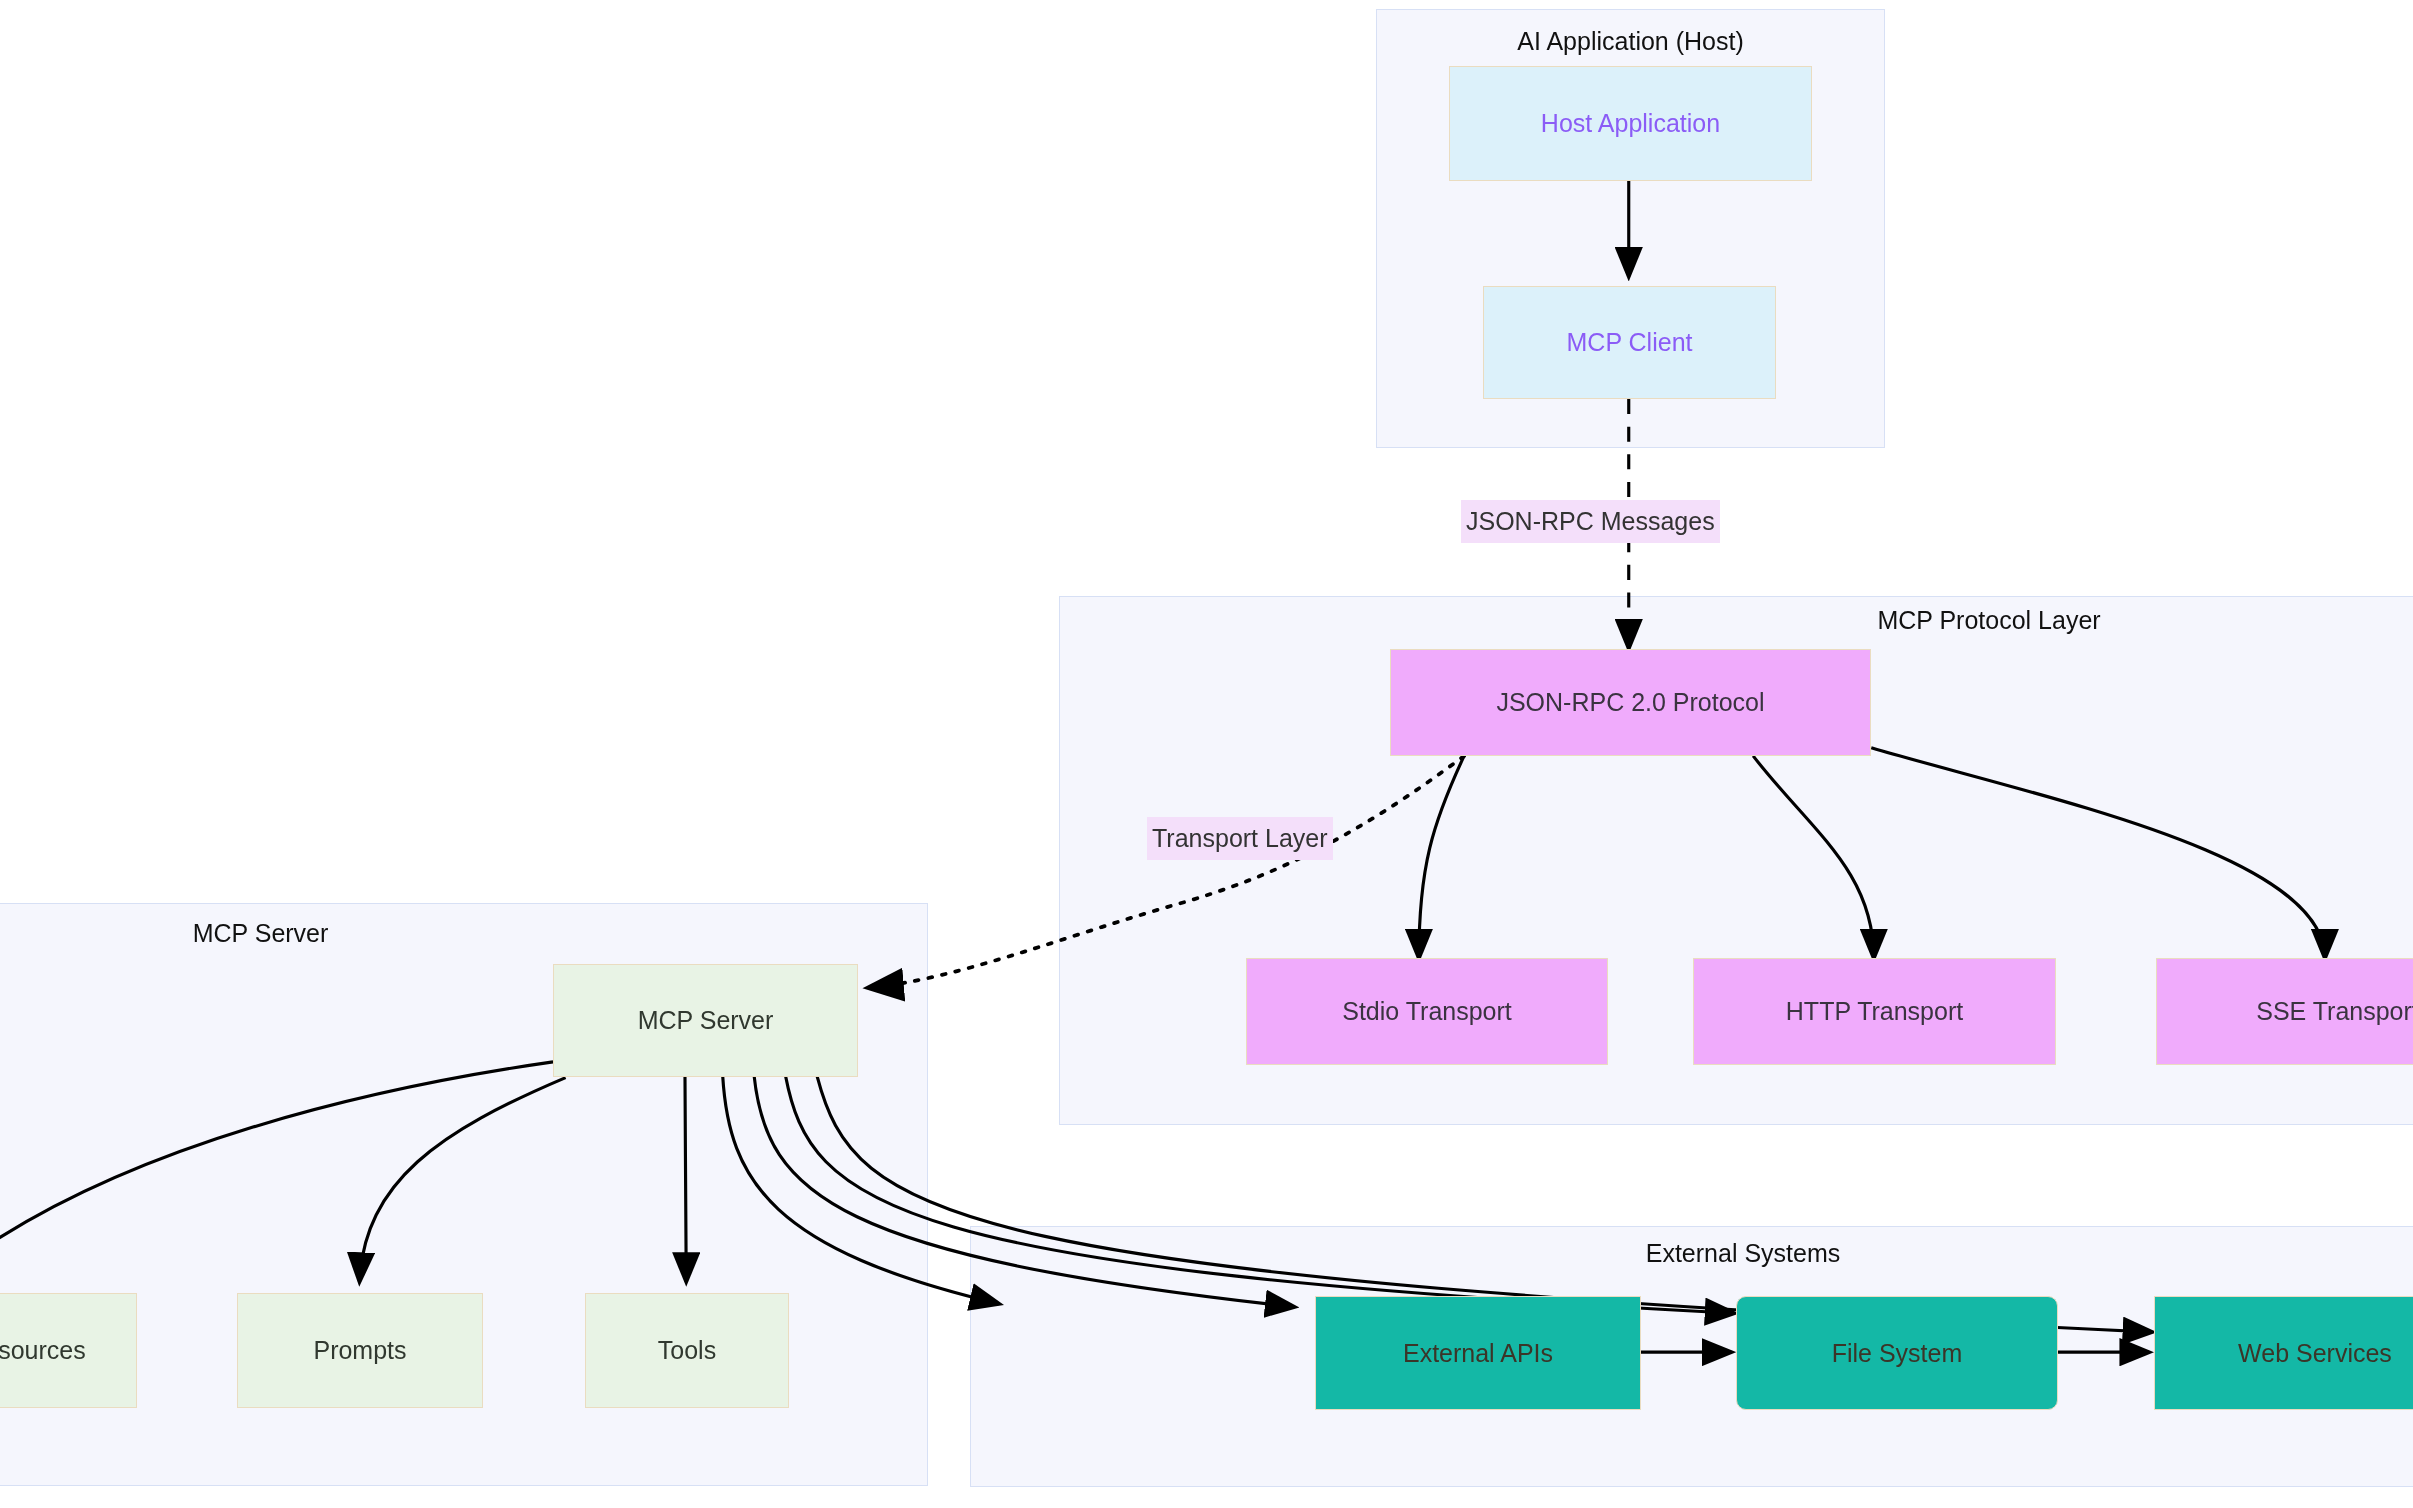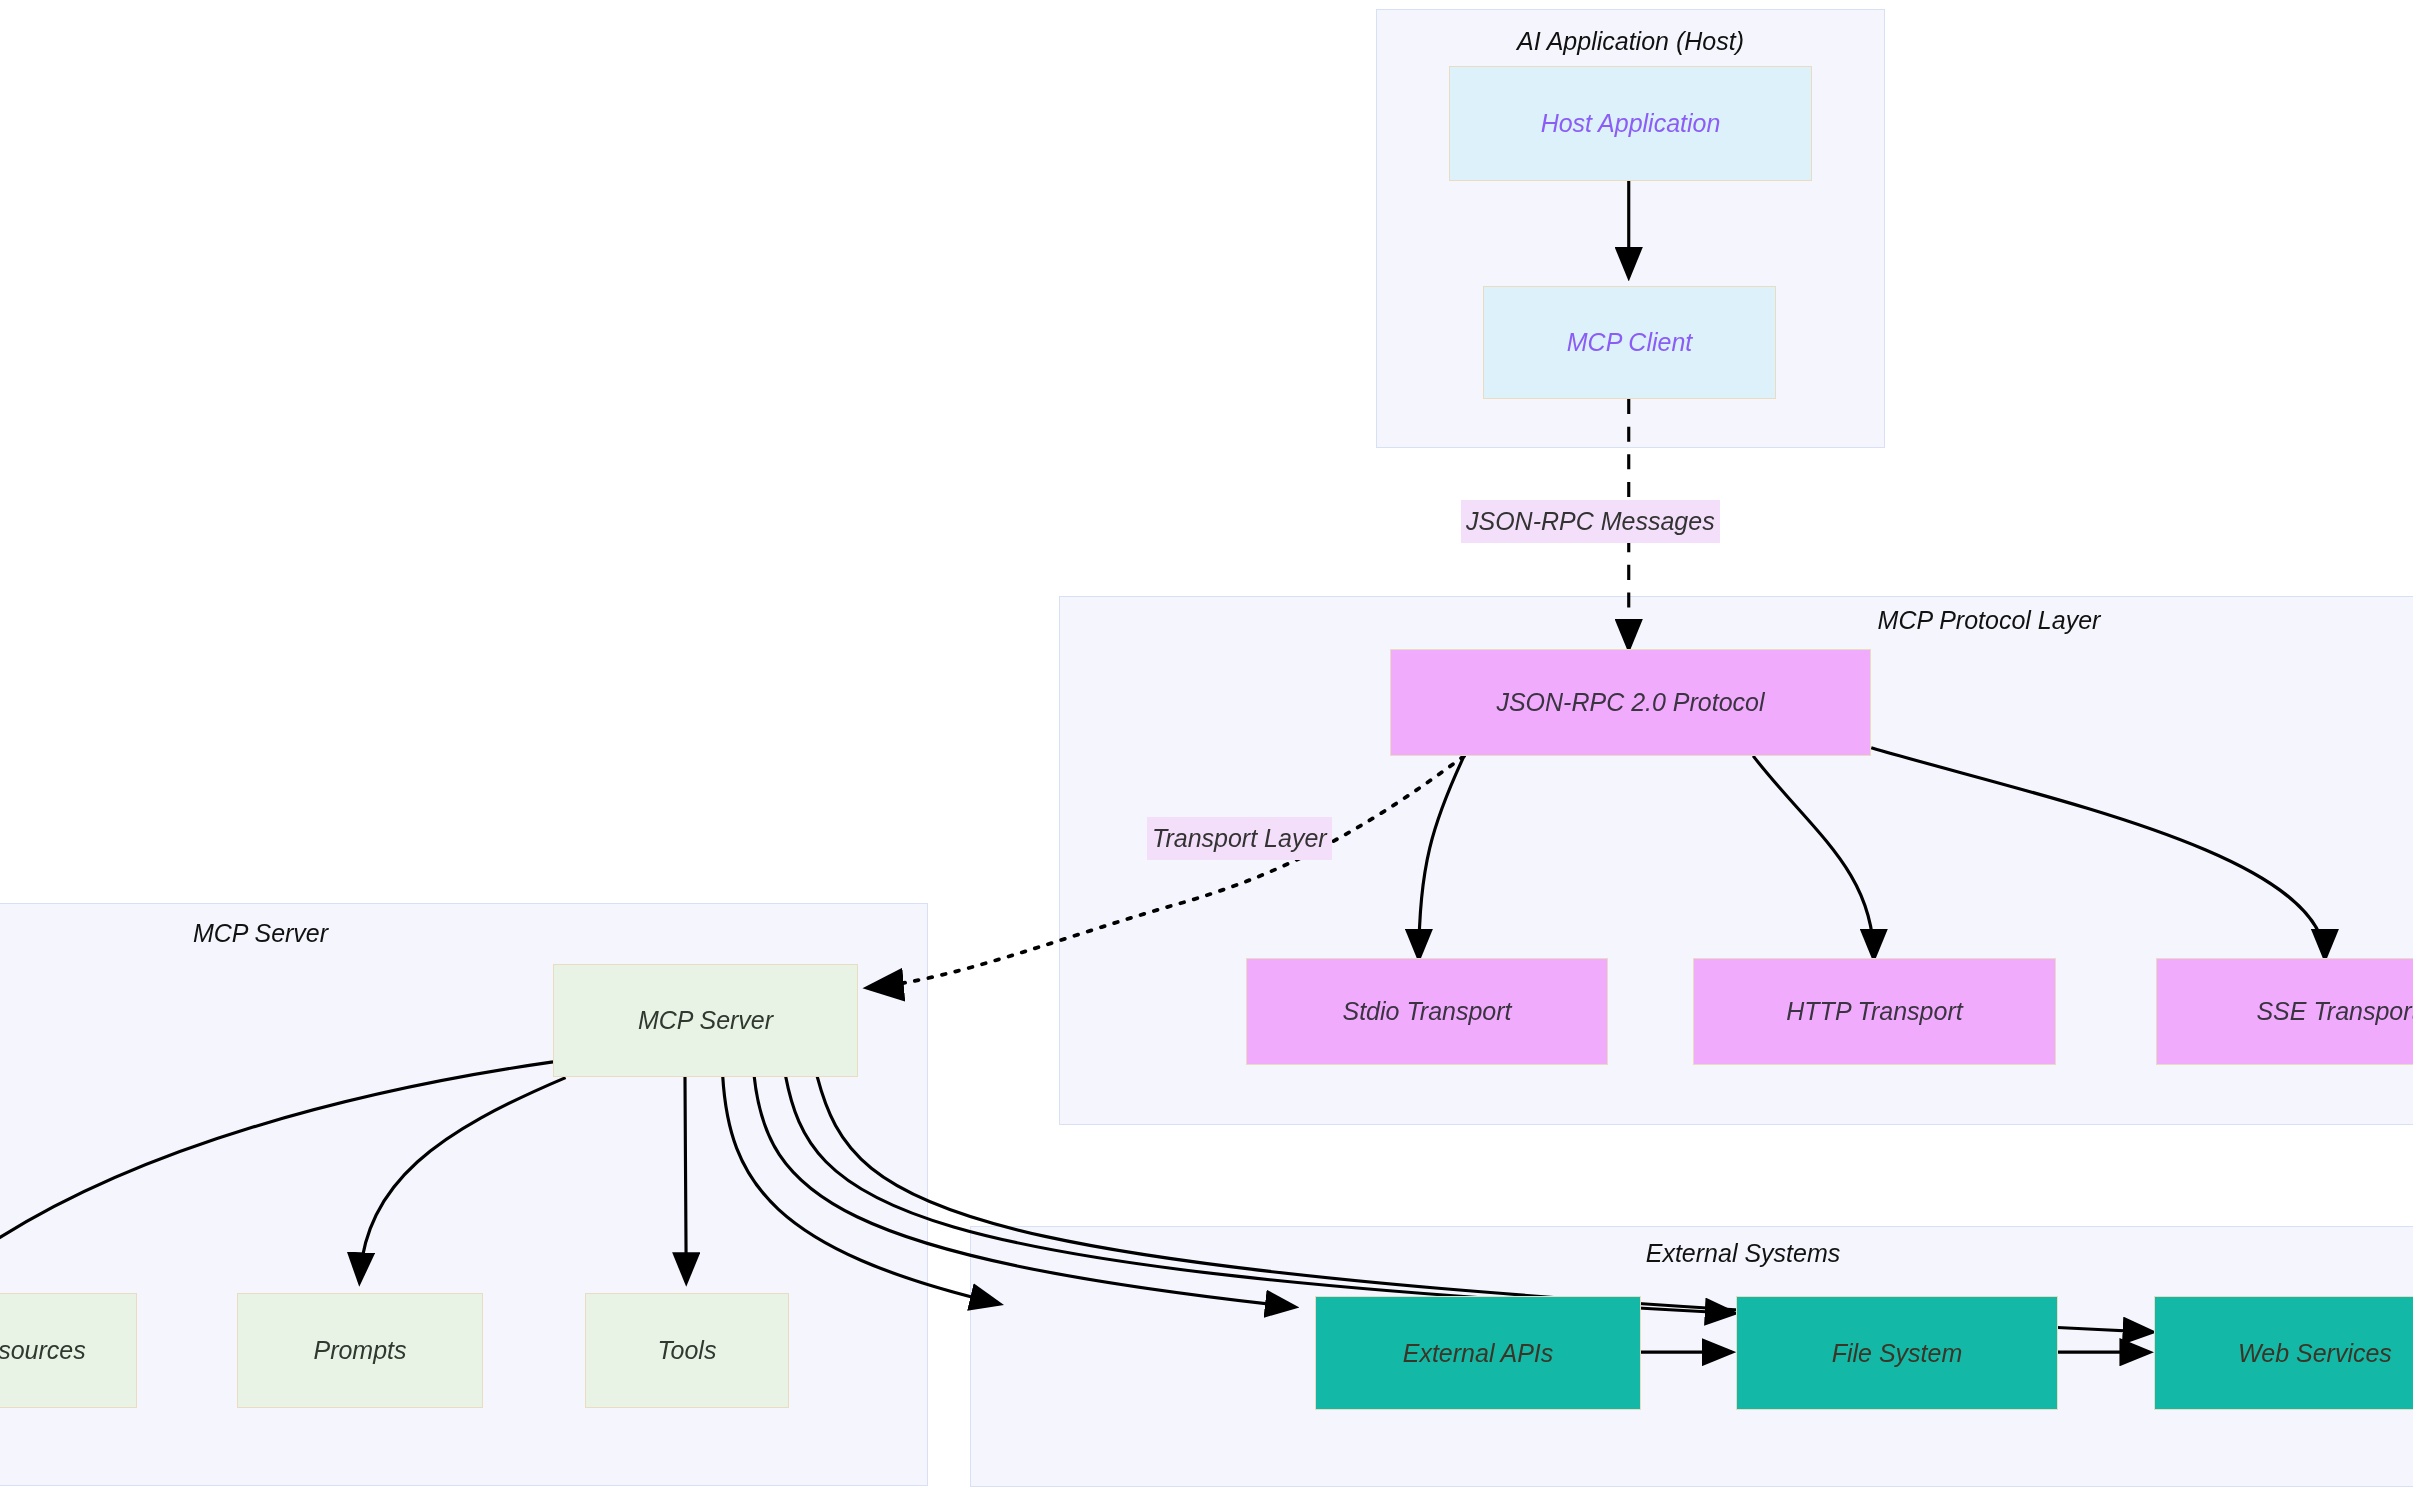--- a/index.html
+++ b/index.html
@@ -1,18 +1,18 @@
 <!DOCTYPE html>
 <html style="font-size:10px"><head>
 <meta charset="utf-8">
 <style>
   html,body{margin:0;padding:0;background:#ffffff;}
   body{width:2413px;height:1508px;position:relative;overflow:hidden;
        font-family:"Liberation Sans","DejaVu Sans",sans-serif;}
-  #stage{position:absolute;left:0;top:0;width:2413px;height:1200px;font-style:italic;}
+  #stage{position:absolute;left:0;top:0;width:2413px;height:1200px;}
   svg#wires{position:absolute;left:0;top:0;width:2413px;height:1508px;overflow:visible;}
 
   .cluster{position:absolute;background:#f5f6fd;border:1.3px solid #d7e0f5;box-sizing:border-box;}
   .cluster-title{position:absolute;color:#111111;font-size:25px;white-space:nowrap;
                  text-align:center;line-height:1;}
 
   .node{position:absolute;box-sizing:border-box;border:1.9px solid #eadcc0;
         display:flex;align-items:center;justify-content:center;
         color:#2e3b33;font-size:25px;white-space:nowrap;text-align:center;}
   .n-blue{background:#dcf1fa;color:#8b5cf6;}
@@ -110,21 +110,21 @@
 
   <div class="node n-green" style="left:-85px;top:1293px;width:222px;height:115px;">Resources</div>
 
   <div class="node n-green" style="left:237px;top:1293px;width:246px;height:115px;">Prompts</div>
 
   <div class="node n-green" style="left:585px;top:1293px;width:204px;height:115px;">Tools</div>
 
 
   <div class="node n-orange" style="left:1315px;top:1296px;width:326px;height:114px;">External APIs</div>
 
-  <div class="node n-orange" style="left:1736px;top:1296px;width:322px;height:114px;">File System</div>
+  <div class="node n-orange" style="left:1736px;top:1296px;width:322px;height:114px;border-radius:10px;">File System</div>
 
   <div class="node n-orange" style="left:2154px;top:1296px;width:322px;height:114px;">Web Services</div>
 
   <div class="elabel" style="left:1461px;top:500px;">JSON-RPC Messages</div>
 
   <div class="elabel" style="left:1147px;top:817px;">Transport Layer</div>
 
 </div>
 
 

